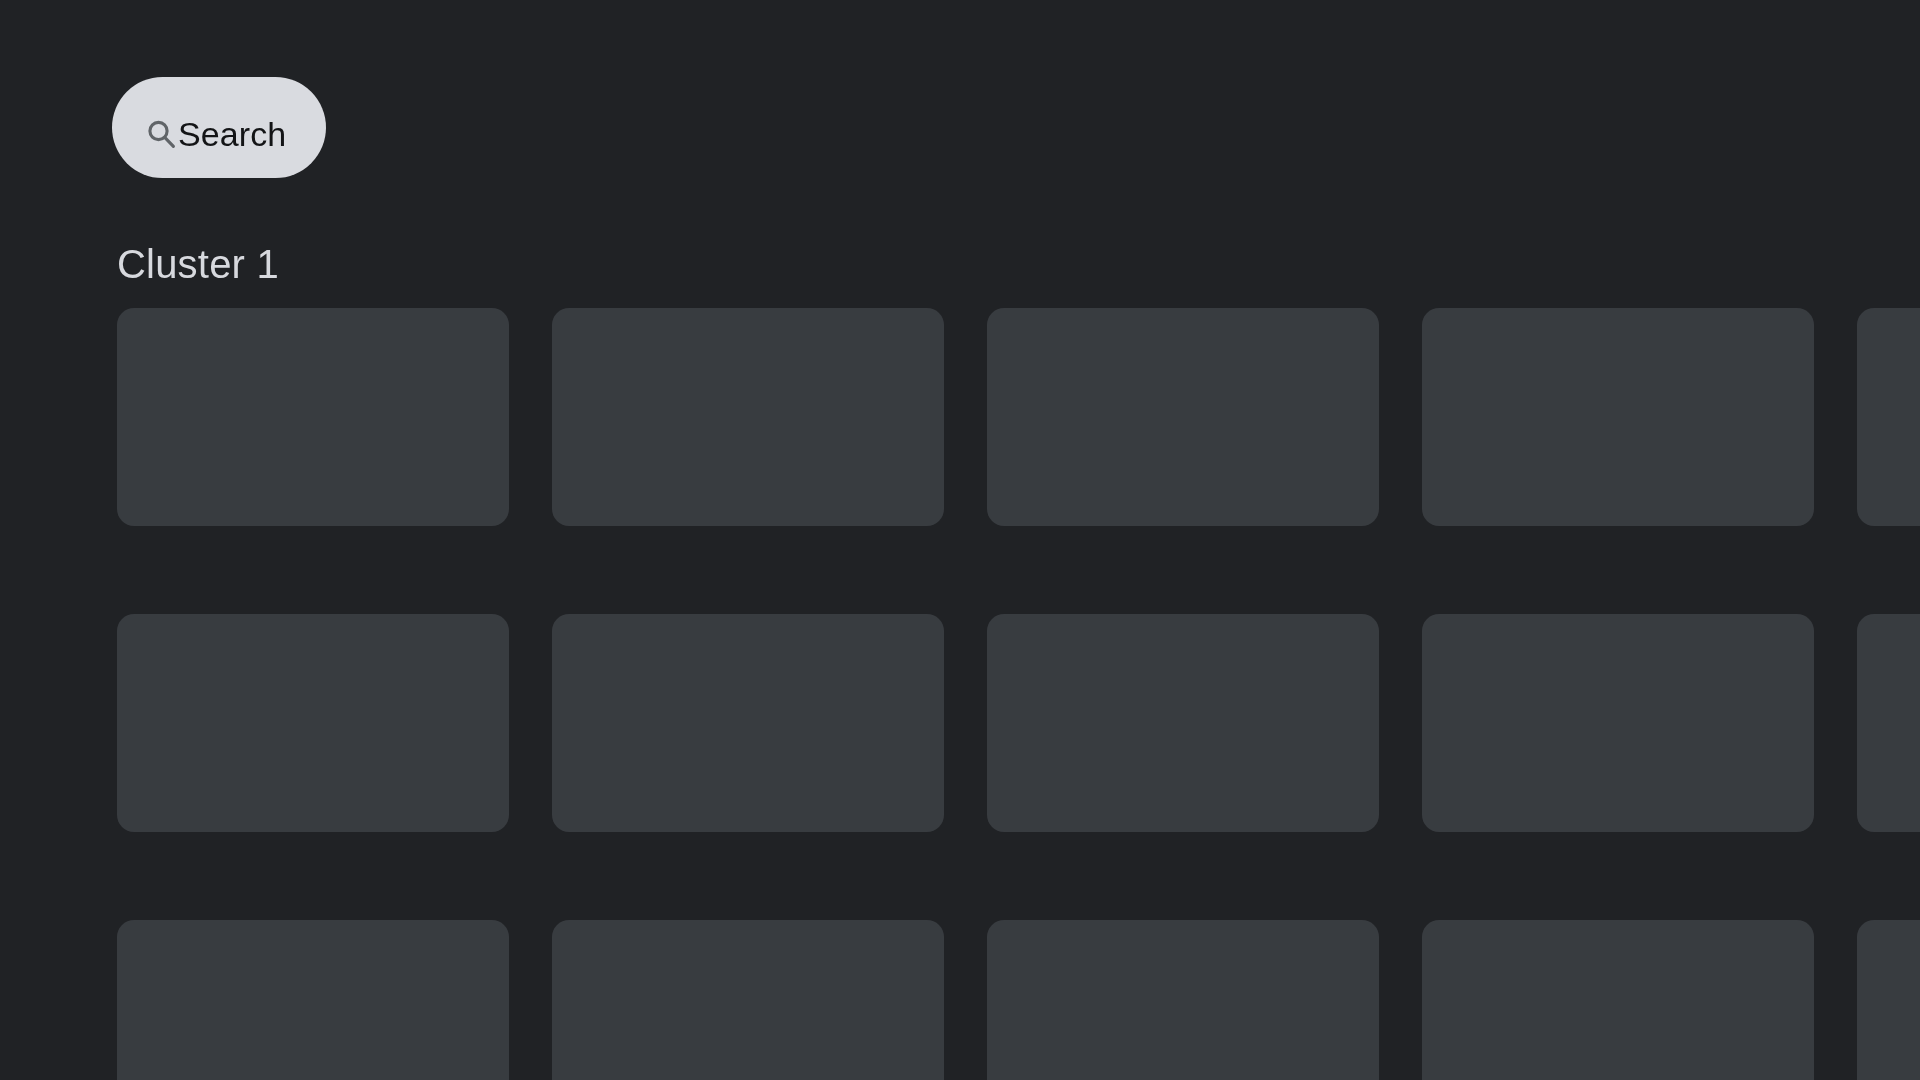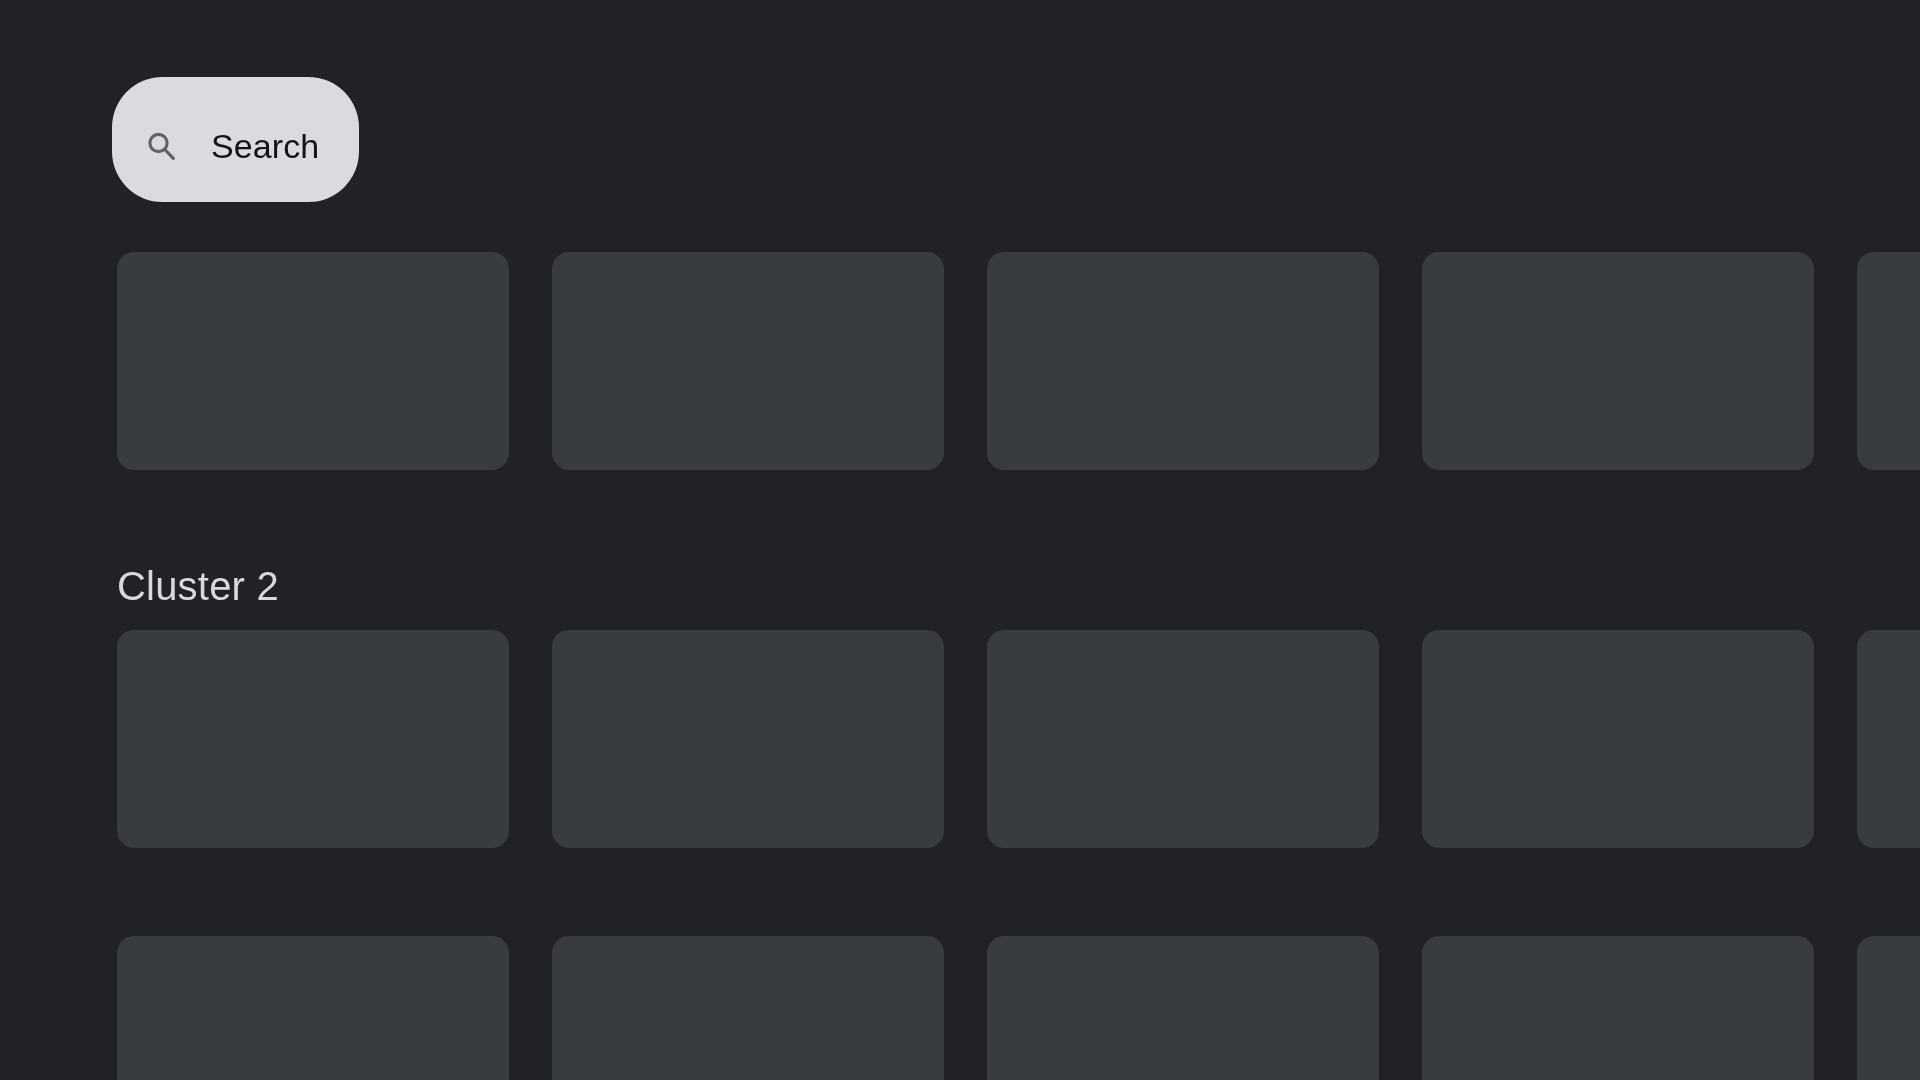--- a/index.html
+++ b/index.html
@@ -29,22 +29,22 @@
   .search-bar-row {
     position: absolute;
     left: 112px;
     top: 77px;
     height: 101px;
   }
 
   .search-pill {
     display: inline-flex;
     align-items: center;
-    gap: 33px;
-    height: 125px;
+    gap: 0;
+    height: 101px;
     padding: 12px 40px 0 32px;
     background: #d9dbe0;
     border: none;
     border-radius: 50.5px;
     cursor: pointer;
     user-select: none;
   }
 
   .search-icon {
     display: inline-flex;
@@ -124,31 +124,31 @@
           <line x1="20.7" y1="20.4" x2="29.4" y2="29.3" stroke="#606468" stroke-width="3.1" stroke-linecap="round"></line>
         </svg>
       </span>
       <span class="search-label">Search</span>
     </button>
   </div>
 
   <div class="clusters">
 
     <section class="cluster-section">
+      <h2 class="cluster-title">Cluster 1</h2>
       <div class="cluster-row">
         <div class="cluster-card"></div>
         <div class="cluster-card"></div>
         <div class="cluster-card"></div>
         <div class="cluster-card"></div>
         <div class="cluster-card"></div>
       </div>
     </section>
 
     <section class="cluster-section">
-      <h2 class="cluster-title">Cluster 2</h2>
       <div class="cluster-row">
         <div class="cluster-card"></div>
         <div class="cluster-card"></div>
         <div class="cluster-card"></div>
         <div class="cluster-card"></div>
         <div class="cluster-card"></div>
       </div>
     </section>
 
     <section class="cluster-section">

